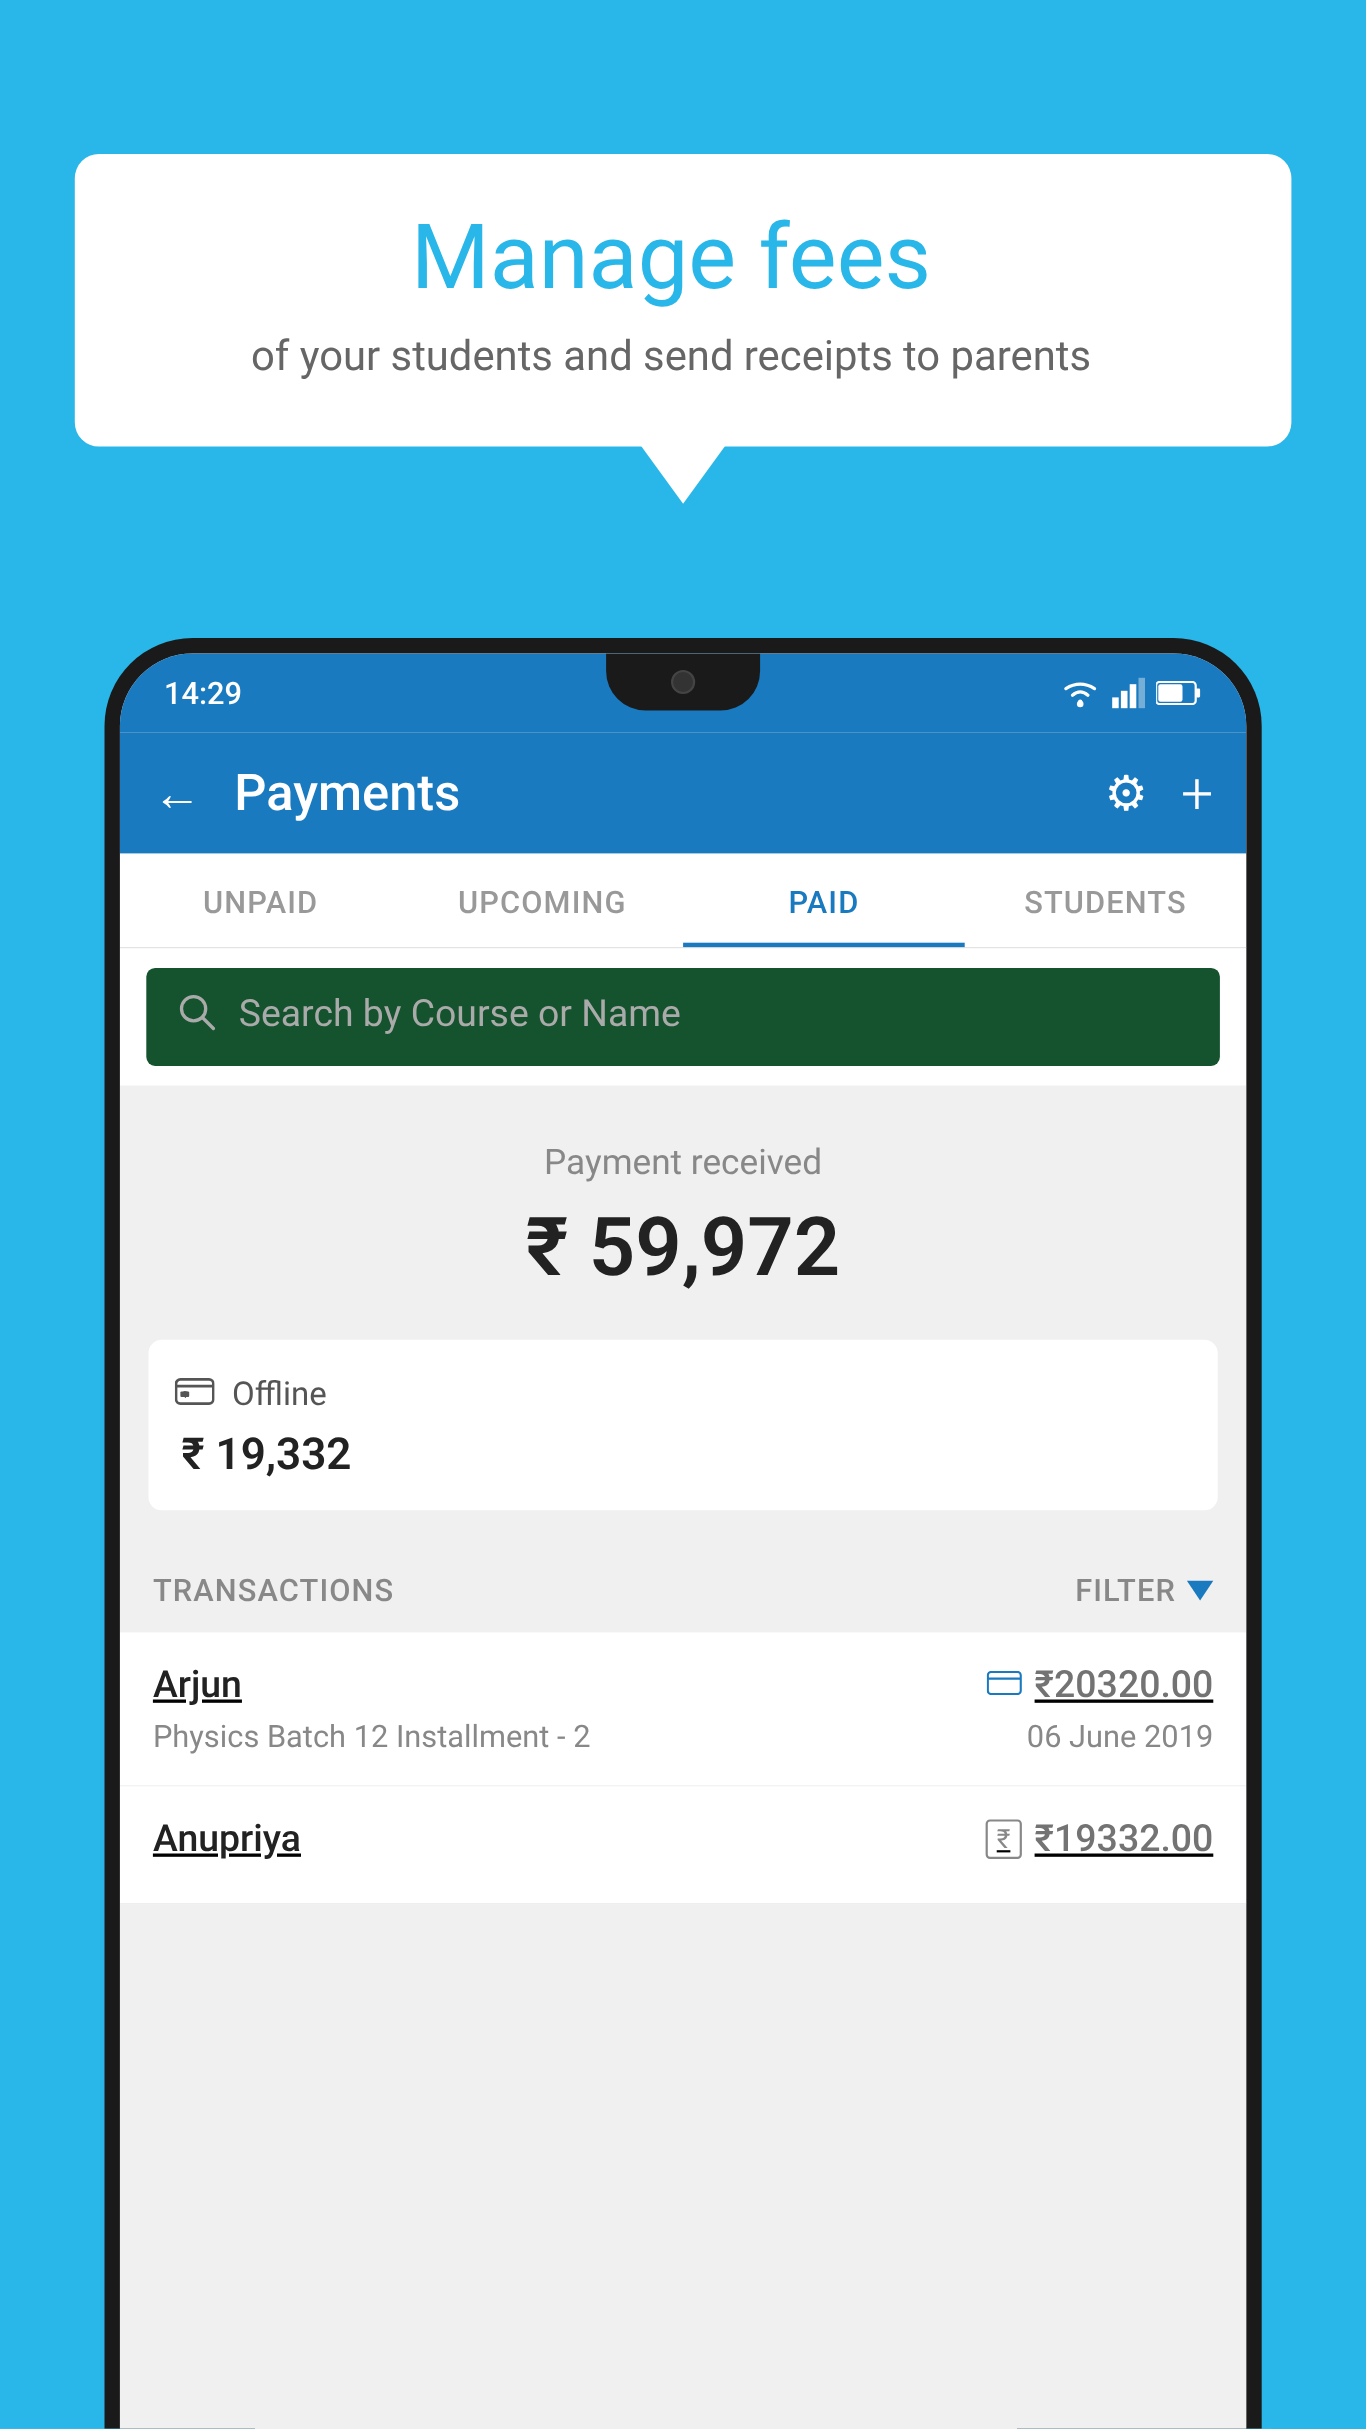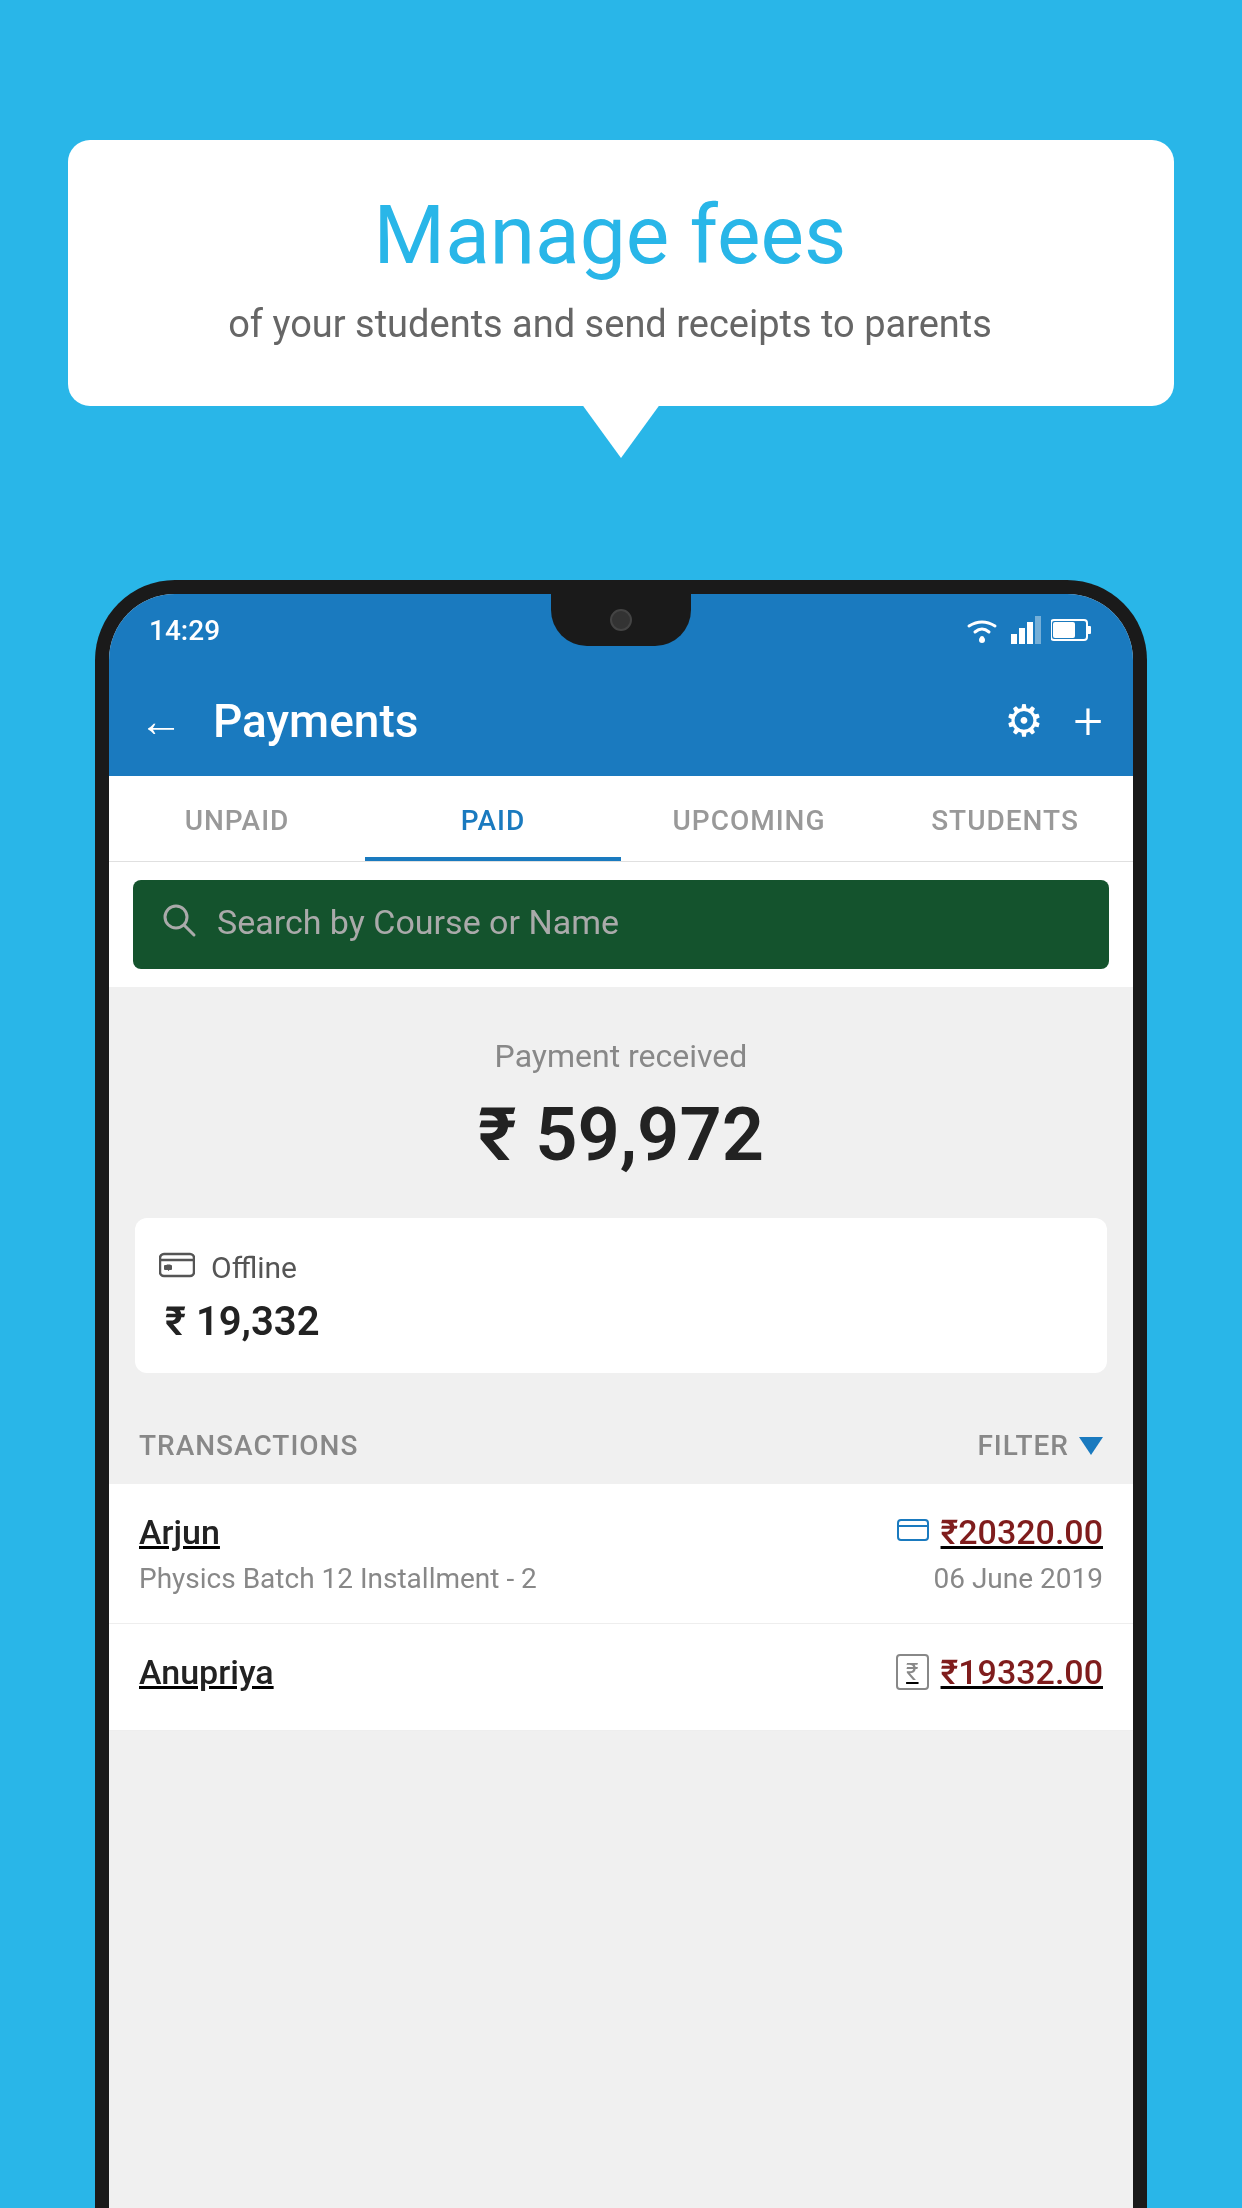--- a/index.html
+++ b/index.html
@@ -350,21 +350,21 @@
 
     .transaction-amount-wrap {
       display: flex;
       align-items: center;
       gap: 12px;
     }
 
     .transaction-amount {
       font-size: 34px;
       font-weight: 500;
-      color: #7f1d1d;
+      color: #737373;
     }
 
     .transaction-detail-row {
       display: flex;
       justify-content: space-between;
       align-items: center;
     }
 
     .transaction-course {
       font-size: 28px;
@@ -423,22 +423,22 @@
         <span class="back-arrow">←</span>
         <span class="app-bar-title">Payments</span>
         <div class="app-bar-icons">
           <span class="gear-btn">⚙</span>
           <span class="plus-btn">+</span>
         </div>
       </div>
 
       <div class="tabs">
         <div class="tab">UNPAID</div>
+        <div class="tab">UPCOMING</div>
         <div class="tab active">PAID</div>
-        <div class="tab">UPCOMING</div>
         <div class="tab">STUDENTS</div>
       </div>
 
       <div class="content">
 
         <div class="search-container">
           <div class="search-bar">
             <span class="search-icon-wrap">
               <svg width="36" height="36" viewBox="0 0 36 36" fill="none">
                 <circle cx="15" cy="15" r="11" stroke="#aaa" stroke-width="3"></circle>

